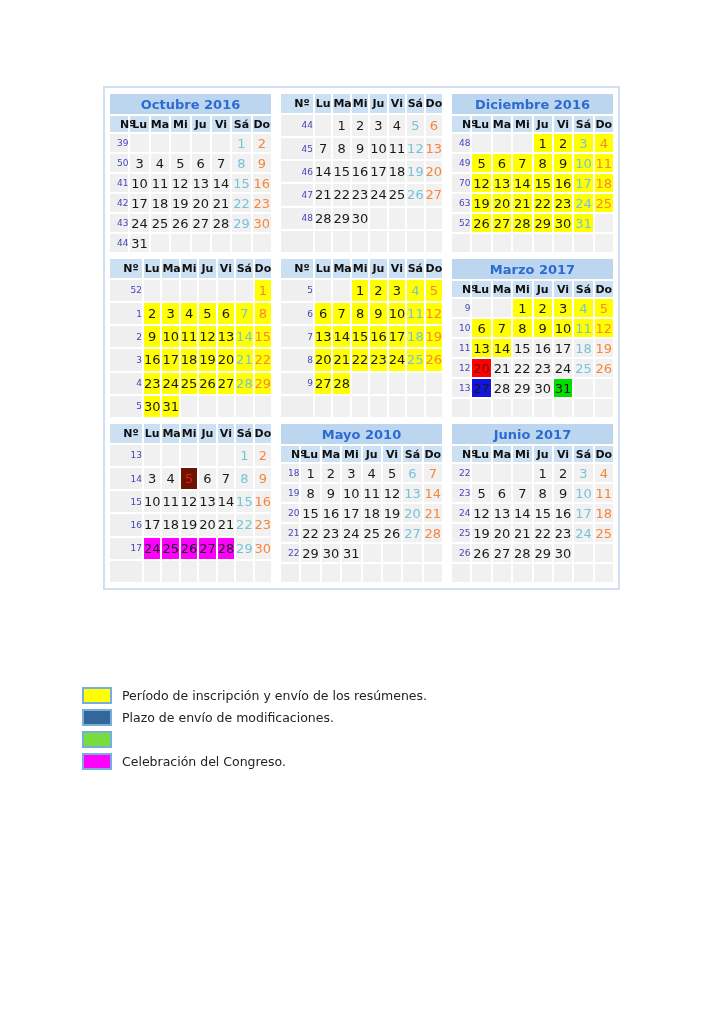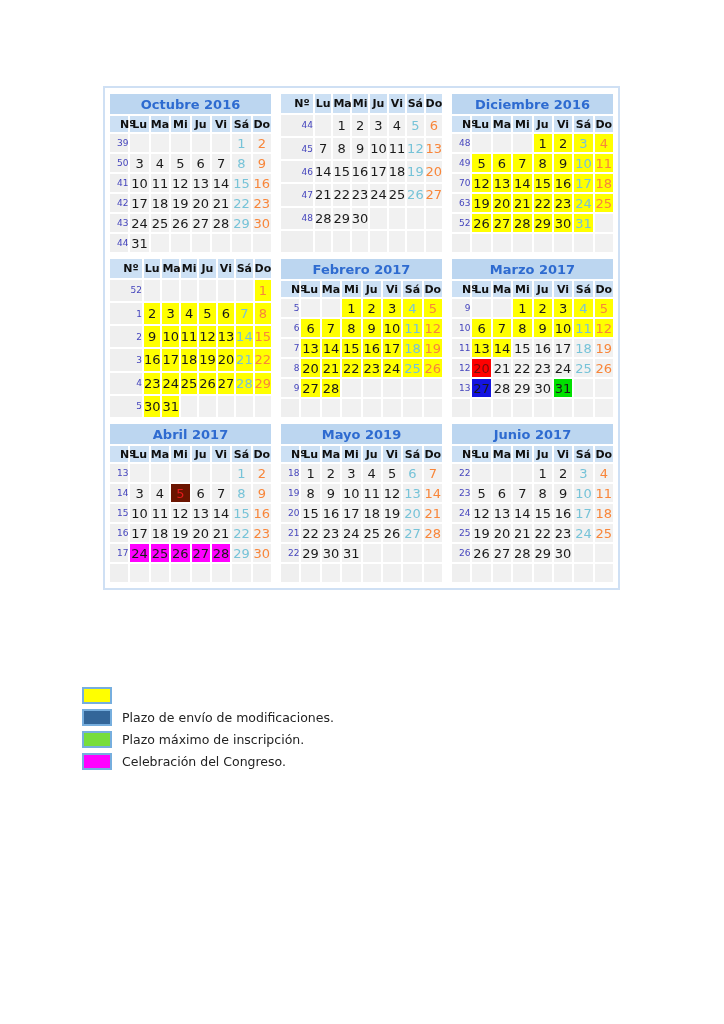--- a/index.html
+++ b/index.html
@@ -385,23 +385,20 @@
               <td class="day"></td>
               <td class="day"></td>
               <td class="day"></td>
               <td class="day"></td>
             </tr>
           </tbody>
         </table>
         <table class="month">
           <tbody>
             <tr>
-              <th colspan="8" class="mtitle">Febrero 2017</th>
-            </tr>
-            <tr>
               <th class="dh wncol">Nº</th>
               <th class="dh">Lu</th>
               <th class="dh">Ma</th>
               <th class="dh">Mi</th>
               <th class="dh">Ju</th>
               <th class="dh">Vi</th>
               <th class="dh">Sá</th>
               <th class="dh">Do</th>
             </tr>
             <tr>
@@ -539,23 +536,20 @@
               <td class="day"></td>
               <td class="day"></td>
               <td class="day"></td>
               <td class="day"></td>
             </tr>
           </tbody>
         </table>
         <table class="month">
           <tbody>
             <tr>
-              <th colspan="8" class="mtitle">Abril 2017</th>
-            </tr>
-            <tr>
               <th class="dh wncol">Nº</th>
               <th class="dh">Lu</th>
               <th class="dh">Ma</th>
               <th class="dh">Mi</th>
               <th class="dh">Ju</th>
               <th class="dh">Vi</th>
               <th class="dh">Sá</th>
               <th class="dh">Do</th>
             </tr>
             <tr>
@@ -616,21 +610,21 @@
               <td class="day"></td>
               <td class="day"></td>
               <td class="day"></td>
               <td class="day"></td>
             </tr>
           </tbody>
         </table>
         <table class="month">
           <tbody>
             <tr>
-              <th colspan="8" class="mtitle">Mayo 2019</th>
+              <th colspan="8" class="mtitle">Mayo 2010</th>
             </tr>
             <tr>
               <th class="dh wncol">Nº</th>
               <th class="dh">Lu</th>
               <th class="dh">Ma</th>
               <th class="dh">Mi</th>
               <th class="dh">Ju</th>
               <th class="dh">Vi</th>
               <th class="dh">Sá</th>
               <th class="dh">Do</th>
@@ -773,28 +767,28 @@
               <td class="day"></td>
             </tr>
           </tbody>
         </table>
       </div>
   </div>
 
   <div class="legend">
       <div class="lrow">
         <span class="swatch" style="background: rgb(255, 255, 0);"></span>
+        <span class="llabel">Período de inscripción y envío de los resúmenes.</span>
       </div>
       <div class="lrow">
         <span class="swatch" style="background: rgb(51, 102, 153);"></span>
         <span class="llabel">Plazo de envío de modificaciones.</span>
       </div>
       <div class="lrow">
         <span class="swatch" style="background: rgb(119, 221, 60);"></span>
-        <span class="llabel">Plazo máximo de inscripción.</span>
       </div>
       <div class="lrow">
         <span class="swatch" style="background: rgb(255, 0, 255);"></span>
         <span class="llabel">Celebración del Congreso.</span>
       </div>
     </div>
 
 </div>
 
 </body></html>

